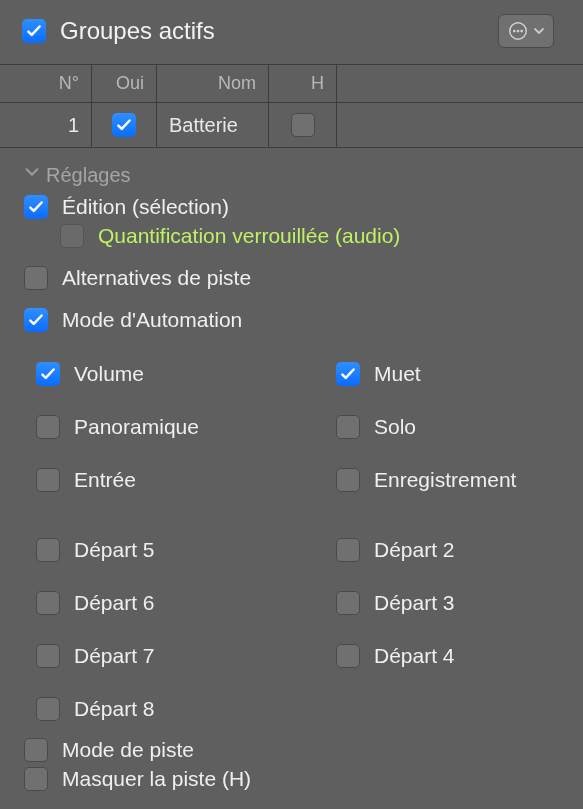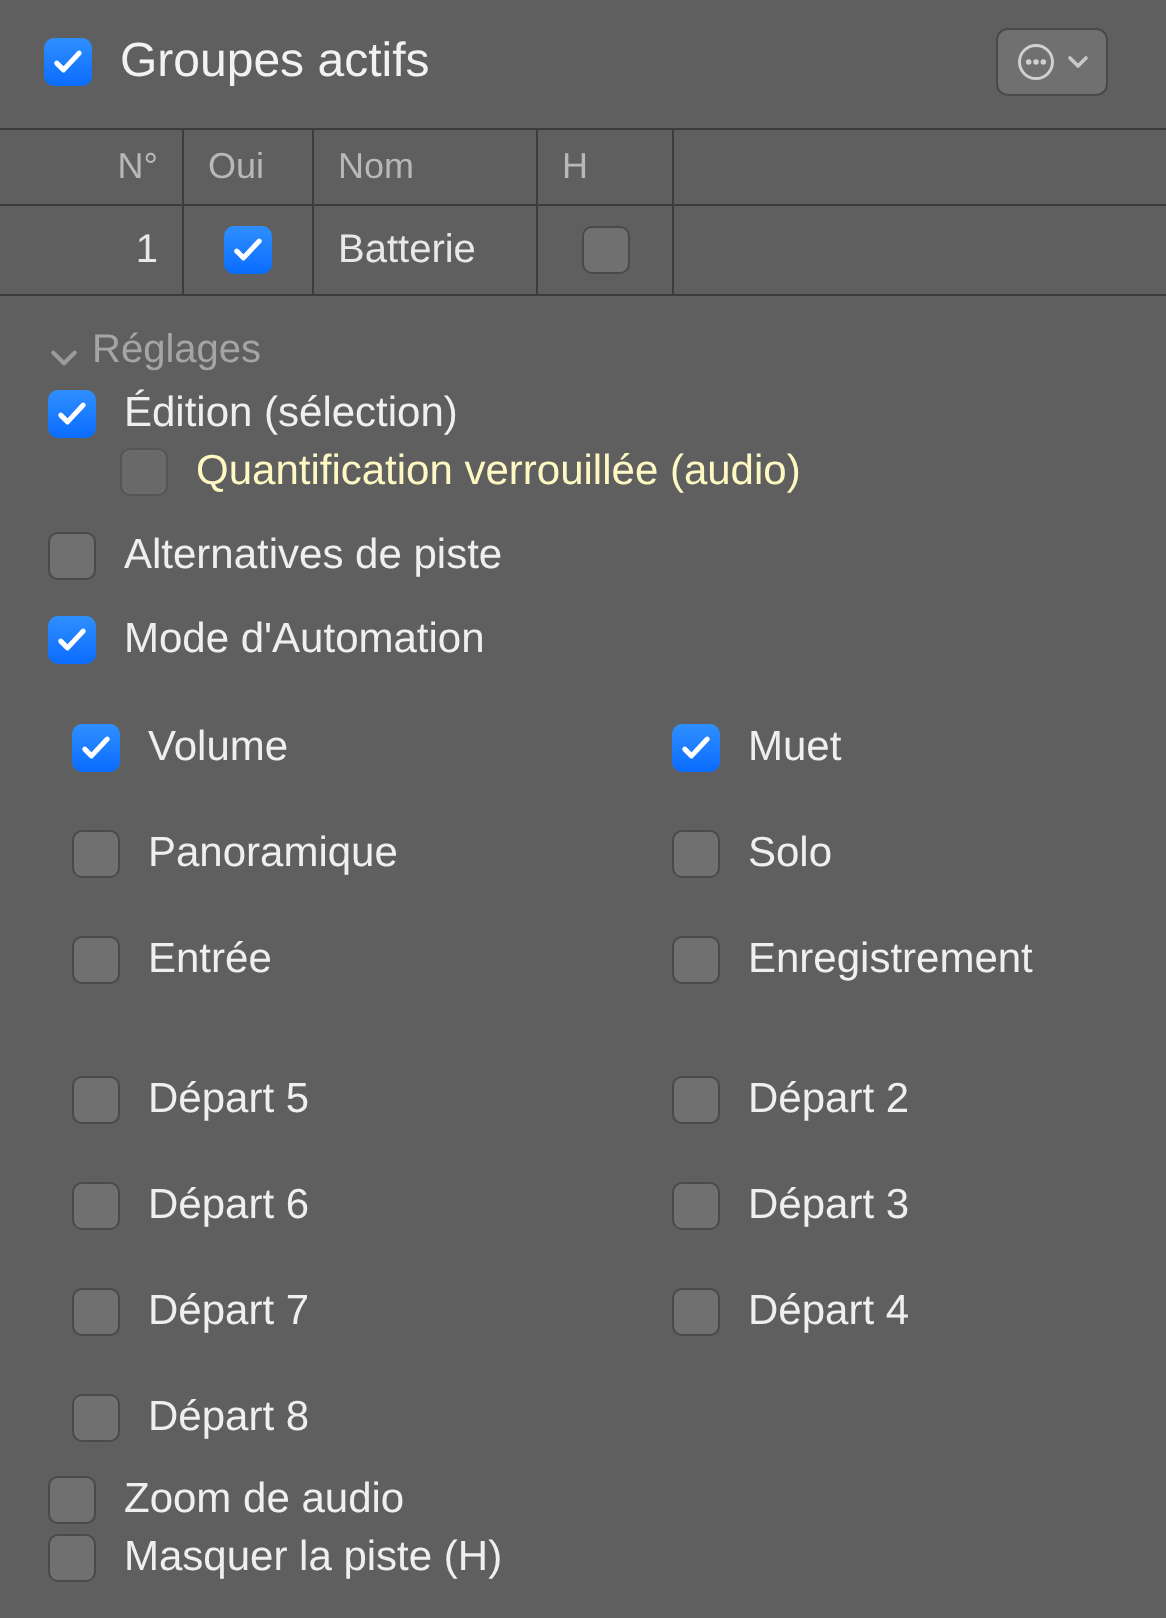--- a/index.html
+++ b/index.html
@@ -50,20 +50,21 @@
       display: grid;
       grid-template-columns: 92px 65px 112px 68px 1fr;
     }
     .thead .th {
       border-right: 1px solid #3c3c3c;
       border-bottom: 1px solid #3c3c3c;
       padding: 8px 12px;
       color: #b8b8b8;
       font-size: 18px;
       background: #5f5f5f;
+      text-align: right;
     }
     .thead .th:first-child { text-align: right; }
     .thead .th:last-child { border-right: none; }
     .trow .td {
       border-right: 1px solid #3c3c3c;
       border-bottom: 1px solid #3c3c3c;
       padding: 10px 12px;
       color: #e8e8e8;
       font-size: 20px;
       display: flex;
@@ -95,21 +96,21 @@
       background: #6a6a6a;
       border: 1px solid #555;
     }
     .checkbox svg { width: 18px; height: 18px; }
 
     .settings {
       padding: 16px 18px 0 24px;
     }
     .disclosure {
       display: flex;
-      align-items: flex-end;
+      align-items: flex-start;
       gap: 6px;
       color: #a5a5a5;
       font-size: 20px;
       cursor: pointer;
       margin-bottom: 8px;
     }
     .disclosure svg { width: 16px; height: 16px; }
 
     .opt-row {
       display: flex;
@@ -123,21 +124,21 @@
     }
     .indent-1 { margin-left: 36px; }
     .group-gap { margin-top: 18px; }
     .two-col {
       display: grid;
       grid-template-columns: 300px 1fr;
       row-gap: 5px;
       margin-top: 18px;
     }
     .two-col .opt-row { margin: 12px; }
-    .disabled-text { color: #fef9c3; }
+    .disabled-text { color: #bef264; }
   </style>
 </head>
 <body>
 
 <div class="header">
   <span class="checkbox checked">
     <svg viewBox="0 0 16 16">
         <path d="M3 8.5l3 3 7-7.5" stroke="#fff" stroke-width="2.2" fill="none" stroke-linecap="round" stroke-linejoin="round"></path>
       </svg>
   </span>
@@ -276,19 +277,19 @@
         <span class="opt-label">Départ 4</span>
       </div>
     <div class="opt-row">
         <span class="checkbox unchecked"></span>
         <span class="opt-label">Départ 8</span>
       </div>
   </div>
 
   <div class="opt-row">
     <span class="checkbox unchecked"></span>
-    <span class="opt-label">Zoom de audio</span>
+    <span class="opt-label">Mode de piste</span>
   </div>
   <div class="opt-row">
     <span class="checkbox unchecked"></span>
     <span class="opt-label">Masquer la piste (H)</span>
   </div>
 </div>
 
 </body></html>

